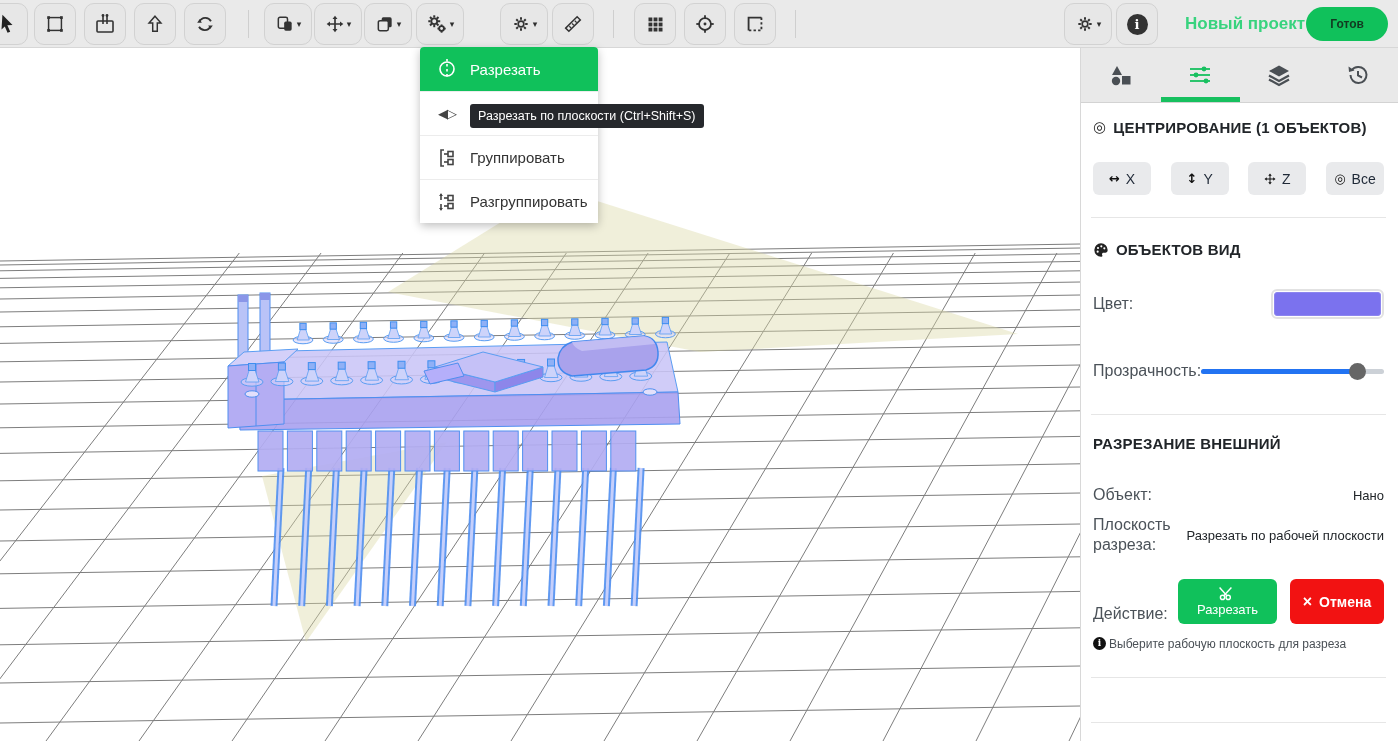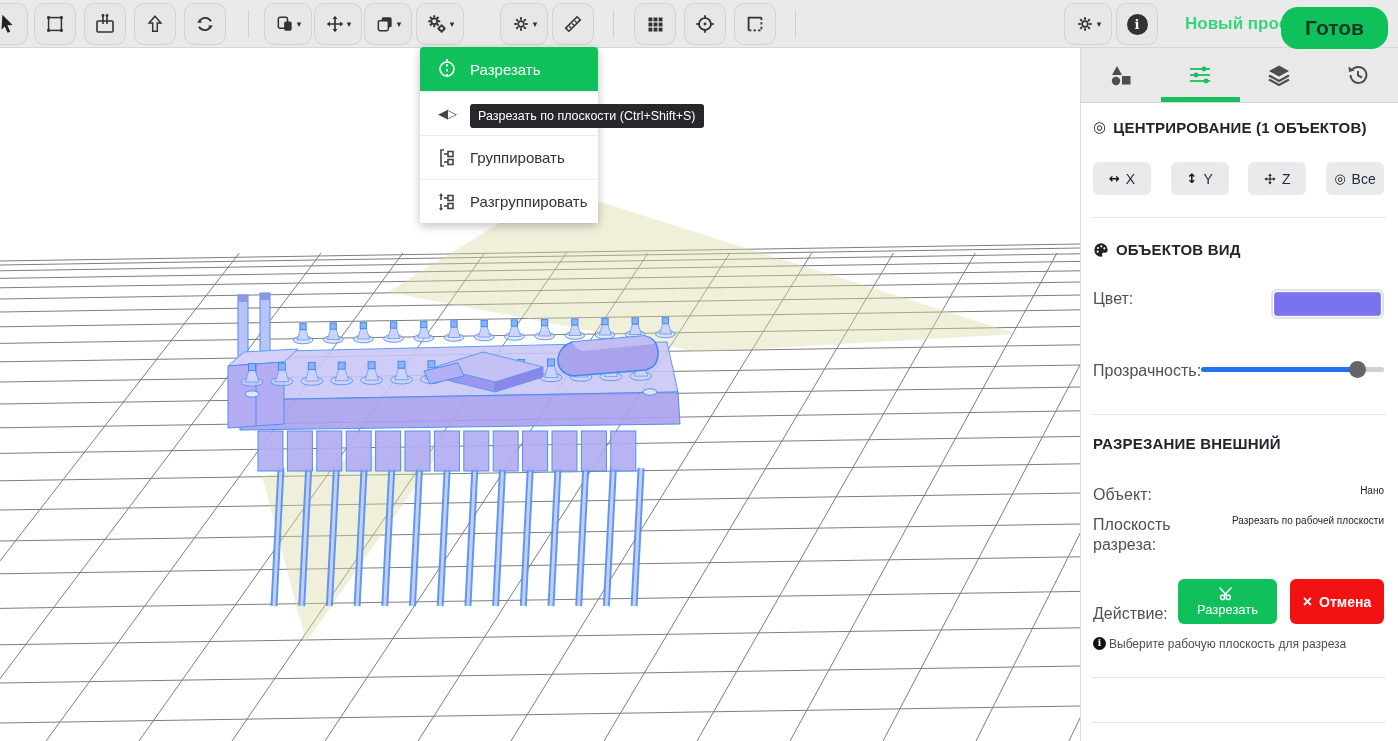--- a/index.html
+++ b/index.html
@@ -12,22 +12,22 @@
     background:#eaeaea; border-bottom:1px solid #d7d7d7; z-index:30; }
   .tbtn { position:absolute; top:3px; width:42px; height:42px; background:#e7e7e7;
     border:1px solid #d2d2d2; border-radius:10px; display:flex; align-items:center;
     justify-content:center; cursor:pointer; color:var(--icon); }
   .tbtn.wide { width:48px; }
   .tsep { position:absolute; top:10px; width:1px; height:28px; background:#cfcfcf; }
   .caret { font-size:9px; color:#2f2f2f; margin-left:2px; }
   .tbtn svg { display:block; }
   .newproj { position:absolute; left:1185px; top:14px; font-size:17px; font-weight:bold;
     color:#38d37e; }
-  .readybtn { position:absolute; right:10px; top:7px; height:42px; padding:0 24px;
-    background:var(--green); border:none; border-radius:17px; font-size:21px;
+  .readybtn { position:absolute; right:10px; top:7px; height:34px; padding:0 24px;
+    background:var(--green); border:none; border-radius:17px; font-size:12px;
     font-weight:bold; color:#123a21; cursor:pointer;
     font-family:"Liberation Sans","DejaVu Sans",sans-serif; }
   .infocircle { width:21px; height:21px; border-radius:50%; background:#333; color:#fff;
     font-size:13px; font-weight:bold; font-family:"DejaVu Serif",serif;
     display:flex; align-items:center; justify-content:center; }
 
   
   .canvas { position:absolute; left:0; top:48px; width:1080px; height:693px;
     background:#fff; overflow:hidden; }
 
@@ -60,23 +60,23 @@
   .sechead { display:flex; align-items:center; gap:7px; font-size:15px;
     font-weight:bold; color:#212529; letter-spacing:.2px; }
   .bullseye { font-size:15px; color:#222; font-family:"DejaVu Sans",sans-serif; }
   .axisrow { display:flex; justify-content:space-between; margin-top:26px; }
   .axisbtn { width:58px; height:33px; background:#e9eaec; border:none; border-radius:6px;
     font-size:14px; color:#1f2937; display:flex; align-items:center; justify-content:center;
     gap:6px; cursor:pointer; font-family:"Liberation Sans","DejaVu Sans",sans-serif; }
   .axisbtn .ai { font-size:13px; font-weight:bold; color:#111;
     font-family:"DejaVu Sans",sans-serif; }
   .pdivider { border:none; border-top:1px solid #e6e6e6; margin:0 -2px; }
-  .prow { display:flex; align-items:flex-start; }
+  .prow { display:flex; align-items:center; }
   .plabel { flex:1; font-size:16px; color:#4b5259; line-height:20px; }
-  .pvalue { font-size:10px; color:#212529; text-align:right; }
+  .pvalue { font-size:13px; color:#212529; text-align:right; }
   .swatchframe { width:113px; height:30px; border:2px solid #e2e2e2; border-radius:6px;
     background:#fff; padding:1px; cursor:pointer; }
   .swatch { width:100%; height:100%; border-radius:3px; border:1px solid #8c85ef; }
   .slider { position:relative; width:185px; height:17px; cursor:pointer; }
   .slider .track { position:absolute; left:0; right:0; top:6px; height:5px;
     background:#ccd1d7; border-radius:3px; }
   .slider .fill { position:absolute; left:0; top:6px; height:5px;
     background:var(--blue); border-radius:3px; }
   .slider .thumb { position:absolute; top:0; width:17px; height:17px; border-radius:50%;
     background:#666; margin-left:-8px; }

